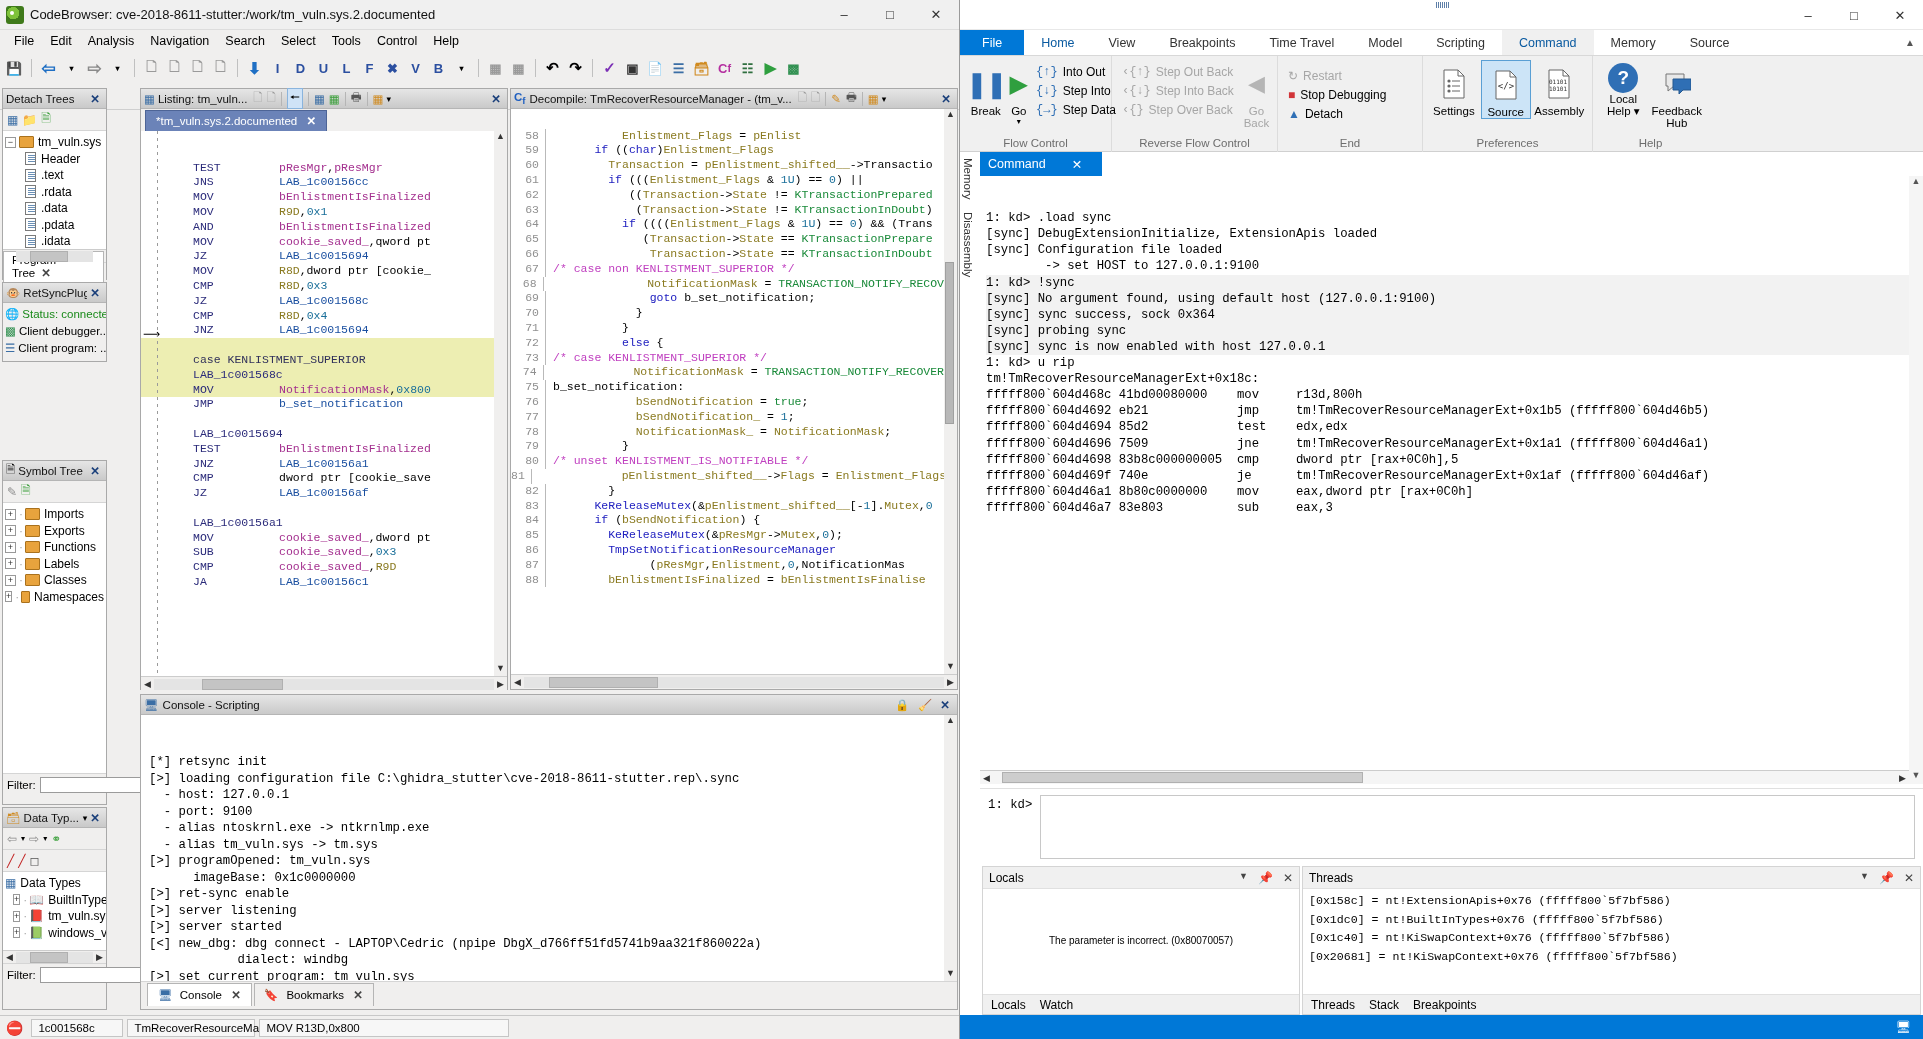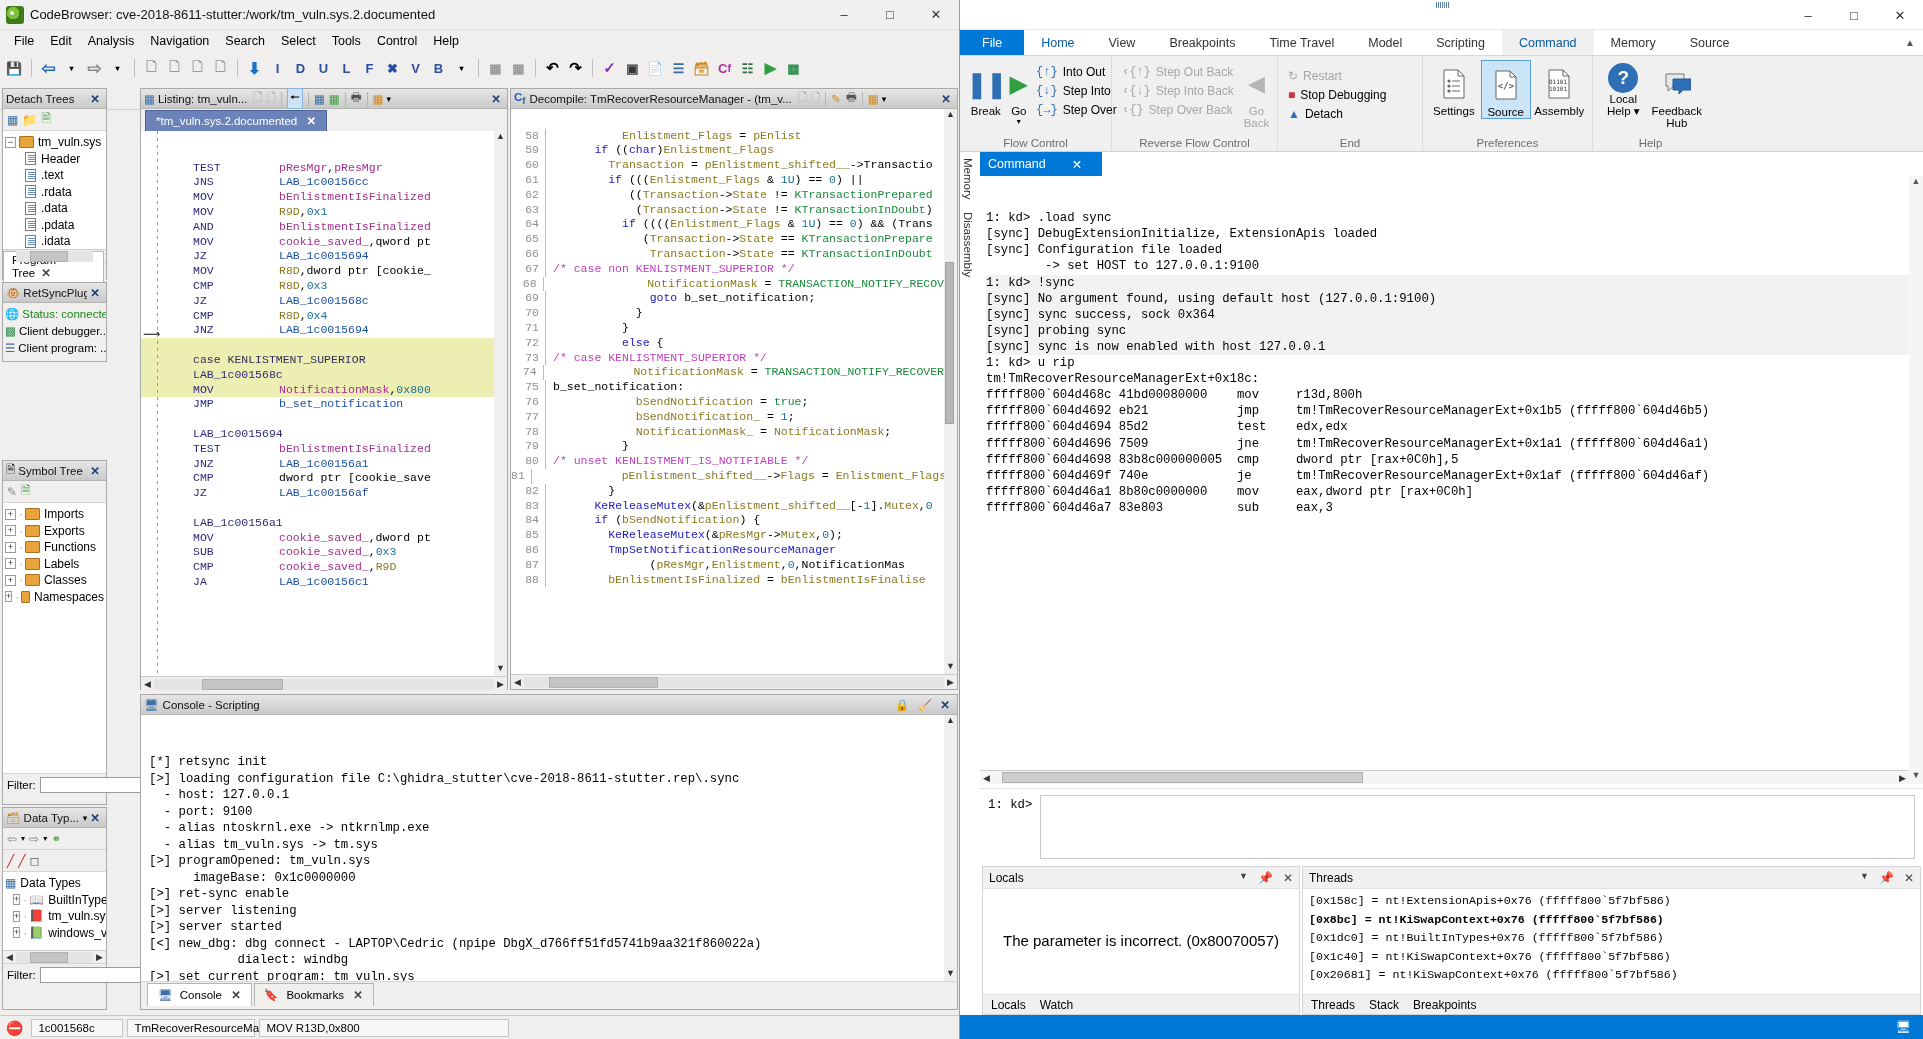--- a/index.html
+++ b/index.html
@@ -563,21 +563,21 @@
             <div class="smallbtn">
               <span style="color:#2f6fb5;font-family:'Liberation Mono',monospace;">{↑}</span>
               <span>Into Out</span>
               </div>
             <div class="smallbtn">
               <span style="color:#2f6fb5;font-family:'Liberation Mono',monospace;">{↓}</span>
               <span>Step Into</span>
               </div>
             <div class="smallbtn">
               <span style="color:#2f6fb5;font-family:'Liberation Mono',monospace;">{→}</span>
-              <span>Step Over</span>
+              <span>Step Data</span>
               </div>
           </div>
         </div>
         <div class="rglabel">Flow Control</div>
       </div>
 
       <div class="rgroup" style="width:166px;">
         <div class="rgitems">
           <div class="smallcol">
             <div class="smallbtn dis">
@@ -723,40 +723,39 @@
 
     <div class="wpanel" style="left:22px;top:866px;width:318px;height:149px;">
       <div class="whdr">
         <span>Locals</span>
         <span class="sp">
           <span style="font-size:9px;">▼</span>
           <span>📌</span>
           <span>✕</span>
         </span>
       </div>
-      <div style="height:103px;display:flex;align-items:center;justify-content:center;padding:0 10px;text-align:center;font-size:15px;">The parameter is incorrect. (0x80070057)</div>
+      <div style="height:103px;display:flex;align-items:center;justify-content:center;padding:0 10px;text-align:center;font-size:10px;">The parameter is incorrect. (0x80070057)</div>
       <div class="wtabs">
         <span>Locals</span>
         <span>Watch</span>
       </div>
     </div>
 
     <div class="wpanel" style="left:342px;top:866px;width:619px;height:149px;">
       <div class="whdr">
         <span>Threads</span>
         <span class="sp">
           <span style="font-size:9px;">▼</span>
           <span>📌</span>
           <span>✕</span>
         </span>
       </div>
       <div style="height:103px;overflow:hidden;padding:3px 6px;font-family:'Liberation Mono',monospace;font-size:11.6px;line-height:18.6px;">
         <div id="threads-rows">
             <div>[0x158c] = nt!ExtensionApis+0x76 (fffff800`5f7bf586)</div>
-            <div style="font-weight: bold;">[0x8bc] = nt!KiSwapContext+0x76 (fffff800`5f7bf586)</div>
             <div>[0x1dc0] = nt!BuiltInTypes+0x76 (fffff800`5f7bf586)</div>
             <div>[0x1c40] = nt!KiSwapContext+0x76 (fffff800`5f7bf586)</div>
             <div>[0x20681] = nt!KiSwapContext+0x76 (fffff800`5f7bf586)</div>
           </div>
       </div>
       <div class="wtabs">
         <span>Threads</span>
         <span>Stack</span>
         <span>Breakpoints</span>
       </div>

